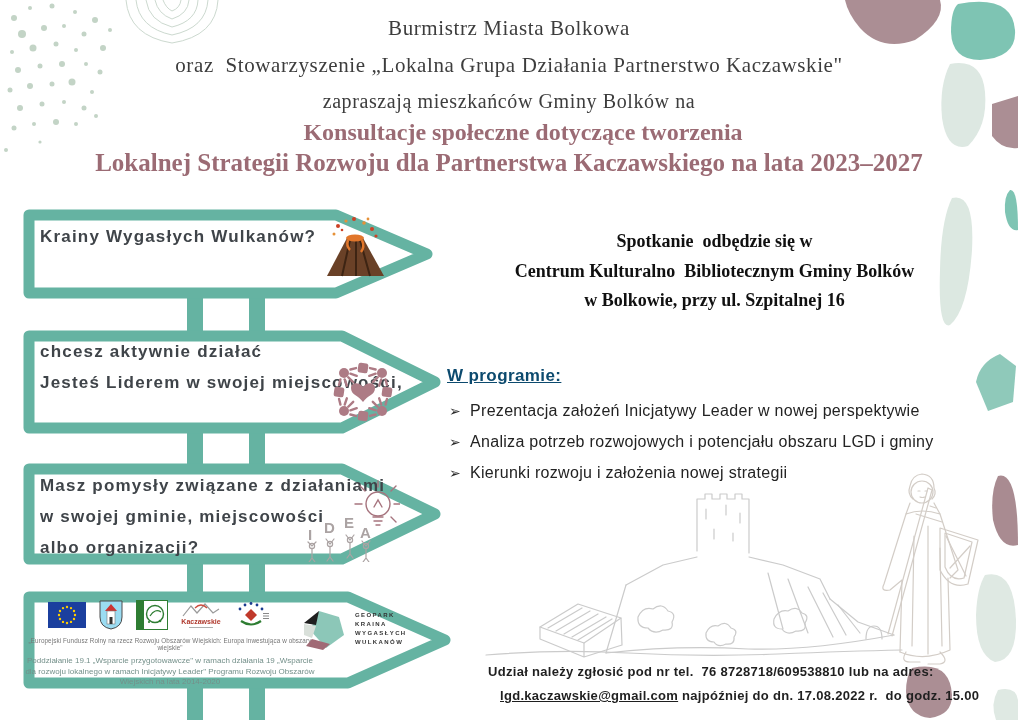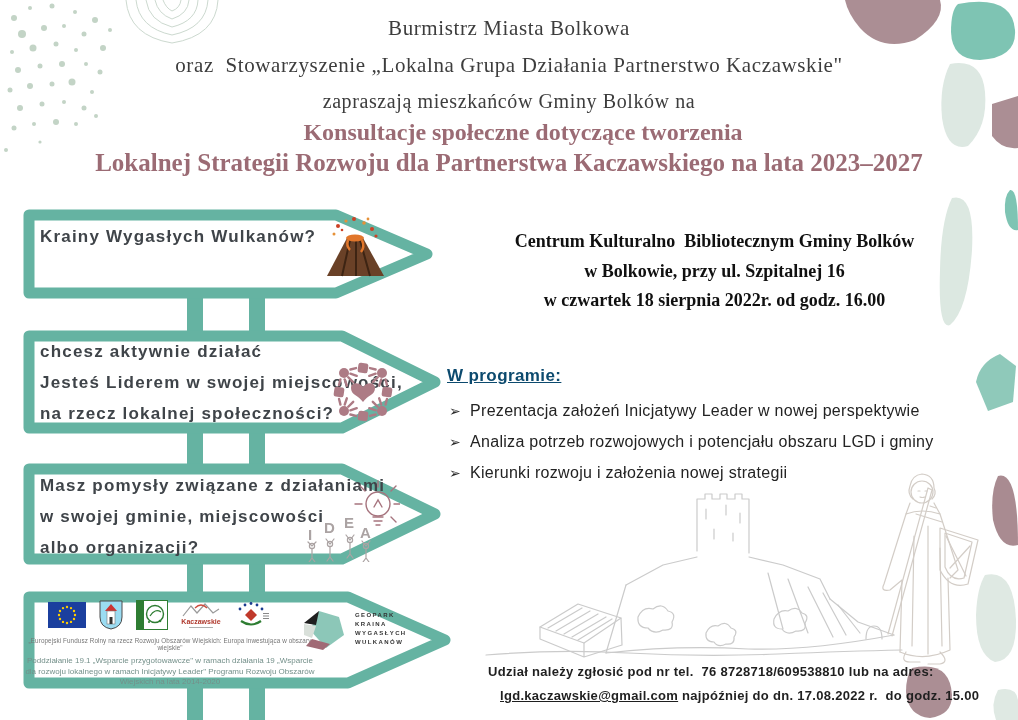--- a/index.html
+++ b/index.html
@@ -155,21 +155,20 @@
   </svg>
 </div>
 
 <div class="abs sign" style="left:18px;top:325px;width:428px;height:114px">
   <svg class="frame" width="428" height="114" viewBox="0 0 428 114">
     <path d="M11,11 H324 L417,57 L324,103 H11 Z" fill="#ffffff" stroke="#65b3a2" stroke-width="11" stroke-linejoin="round"></path>
   </svg>
   <div class="sign-text" style="left:22px;top:11px">
     <div>chcesz aktywnie działać</div>
     <div>Jesteś Liderem w swojej miejscowości,</div>
-    <div>na rzecz lokalnej społeczności?</div>
   </div>
   <svg class="abs" style="left:314px;top:36px" width="62" height="62" viewBox="0 0 62 62">
     <defs>
       <g id="hand" fill="#ad7b85" stroke="#ad7b85">
         <circle cx="0" cy="0" r="5" stroke="none"></circle>
         <g stroke-width="2.4" stroke-linecap="round">
           <line x1="-4" y1="-5" x2="-7" y2="-11"></line>
             <line x1="0" y1="-6" x2="0" y2="-13"></line>
           <line x1="4" y1="-5" x2="7" y2="-11"></line>
             <line x1="-7" y1="-2" x2="-12" y2="-5"></line>
@@ -299,23 +298,23 @@
     <div class="geopark-txt">
       <div>GEOPARK</div>
       <div>KRAINA</div>
       <div>WYGASŁYCH</div>
       <div>WULKANÓW</div>
     </div>
   </div>
 </div>
 
 <div class="abs serif meeting" style="z-index:2">
+  <div>Spotkanie &nbsp;odbędzie się w</div>
   <div>Centrum Kulturalno &nbsp;Bibliotecznym Gminy Bolków</div>
   <div>w Bolkowie, przy ul. Szpitalnej 16</div>
-  <div>w czwartek 18 sierpnia 2022r. od godz. 16.00</div>
 </div>
 
 <div class="abs prog-head" style="z-index:2">W programie:</div>
 <div class="abs prog-list" style="z-index:2">
   <div class="prog-item">
     <span class="bul">➢</span><span>Prezentacja założeń Inicjatywy Leader w nowej perspektywie</span>
   </div>
   <div class="prog-item">
     <span class="bul">➢</span><span>Analiza potrzeb rozwojowych i potencjału obszaru LGD i gminy</span>
   </div>

